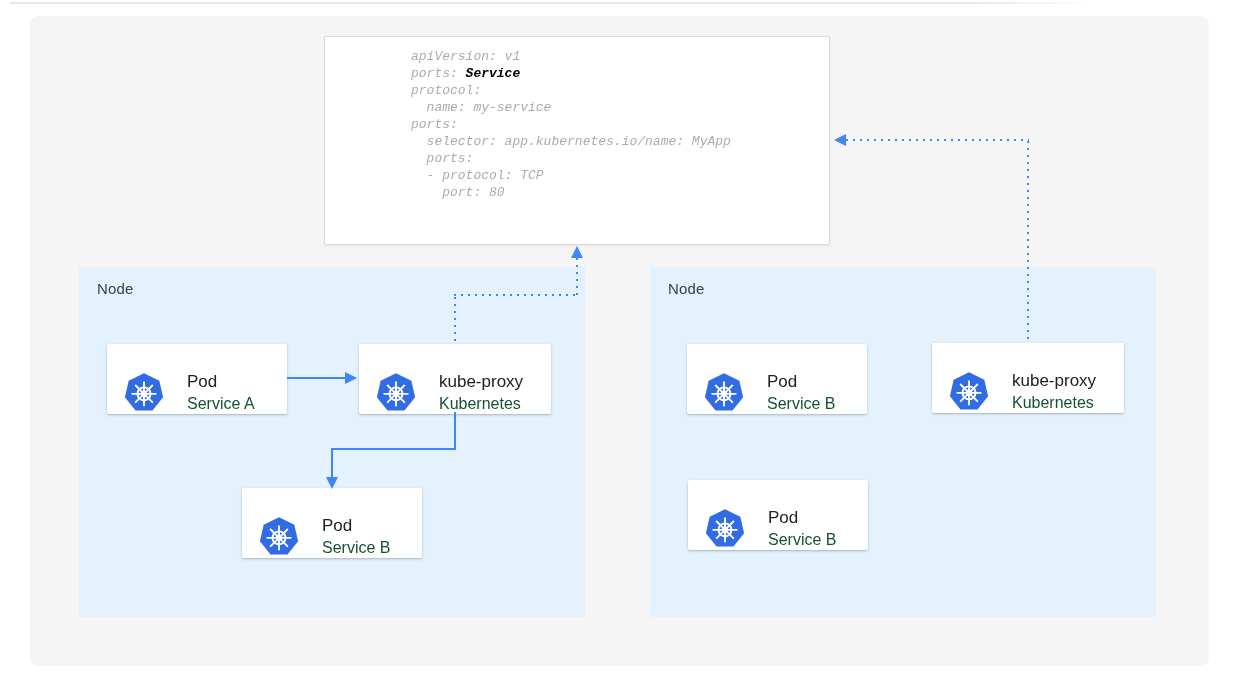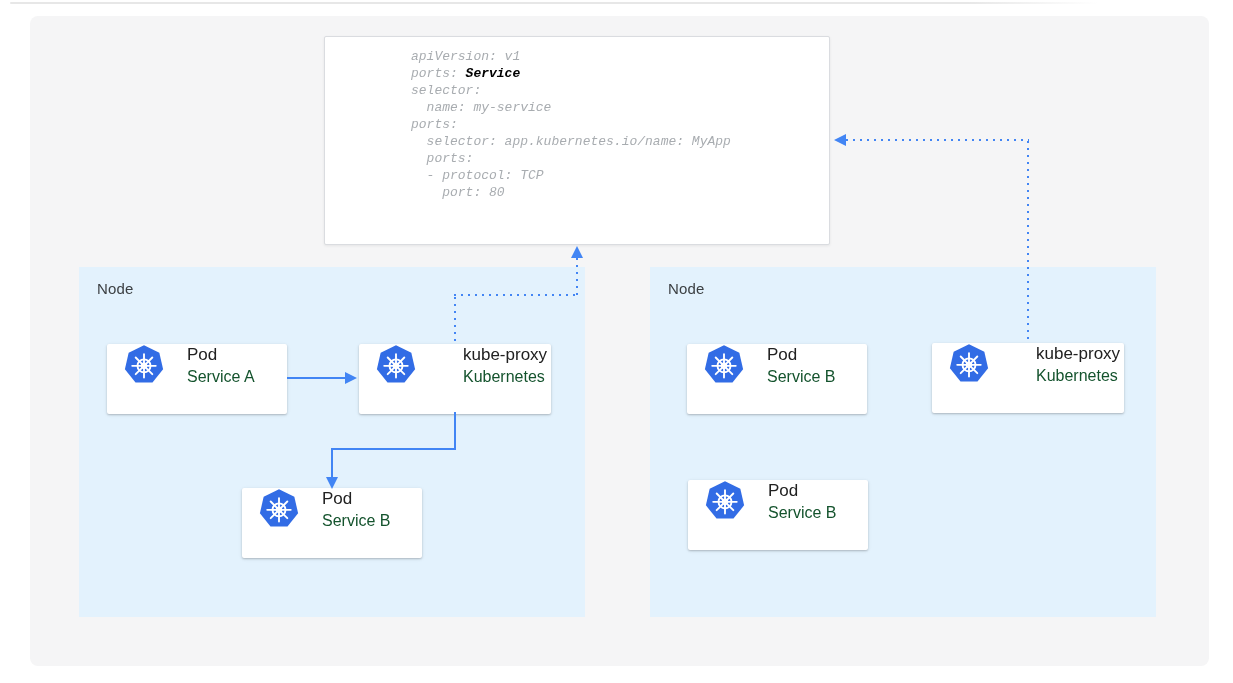--- a/index.html
+++ b/index.html
@@ -33,24 +33,24 @@
     position:absolute;width:506px;height:350px;background:#e3f2fd;border-radius:0;
   }
   .node-left{left:79px;top:267px;}
   .node-right{left:650px;top:267px;}
   .node-label{
     position:absolute;left:18px;top:13px;font-size:15px;color:#3c4043;letter-spacing:.2px;
   }
   
   .card{
     position:absolute;width:180px;height:70px;box-sizing:border-box;background:#ffffff;
-    border-radius:2px;display:flex;align-items:flex-start;padding-left:16px;
+    border-radius:2px;display:flex;align-items:flex-end;padding-left:16px;
     box-shadow:0 1px 2px rgba(0,0,0,0.20),0 1px 4px rgba(0,0,0,0.08);
   }
-  .card.wide{width:192px;gap:24px;}
+  .card.wide{width:192px;}
   .k8s-icon{width:42px;height:42px;flex-shrink:0;display:block;}
   .card-text{margin-left:22px;}
   .card-title{font-size:17px;line-height:21px;color:#212121;}
   .card-subtitle{font-size:16px;line-height:21px;color:#14532d;margin-top:1px;}
   
   .conn{position:absolute;}
   .solid-h{height:2px;background:#4285f4;}
   .solid-v{width:2px;background:#4285f4;}
   .dot-h{height:2px;background-image:repeating-linear-gradient(to right,#4285f4 0,#4285f4 2px,transparent 2px,transparent 7px);}
   .dot-v{width:2px;background-image:repeating-linear-gradient(to bottom,#4285f4 0,#4285f4 2px,transparent 2px,transparent 7px);}
@@ -154,21 +154,21 @@
         <div class="card-title">Pod</div>
         <div class="card-subtitle">Service B</div>
       </div>
     </div>
   </div>
 
   <div class="yaml-card">
     <div class="code">
       <div class="code-line"><span>apiVersion: v1</span></div>
       <div class="code-line"><span>ports: </span><span class="b">Service</span></div>
-      <div class="code-line"><span>selector:</span></div>
+      <div class="code-line"><span>protocol:</span></div>
       <div class="code-line"><span>  name: my-service</span></div>
       <div class="code-line"><span>ports:</span></div>
       <div class="code-line"><span>  selector: app.kubernetes.io/name: MyApp</span></div>
       <div class="code-line"><span>  ports:</span></div>
       <div class="code-line"><span>  - protocol: TCP</span></div>
       <div class="code-line"><span>    port: 80</span></div>
     </div>
   </div>
 
   <div class="conn solid-h" style="left:287px;top:377px;width:60px;"></div>

